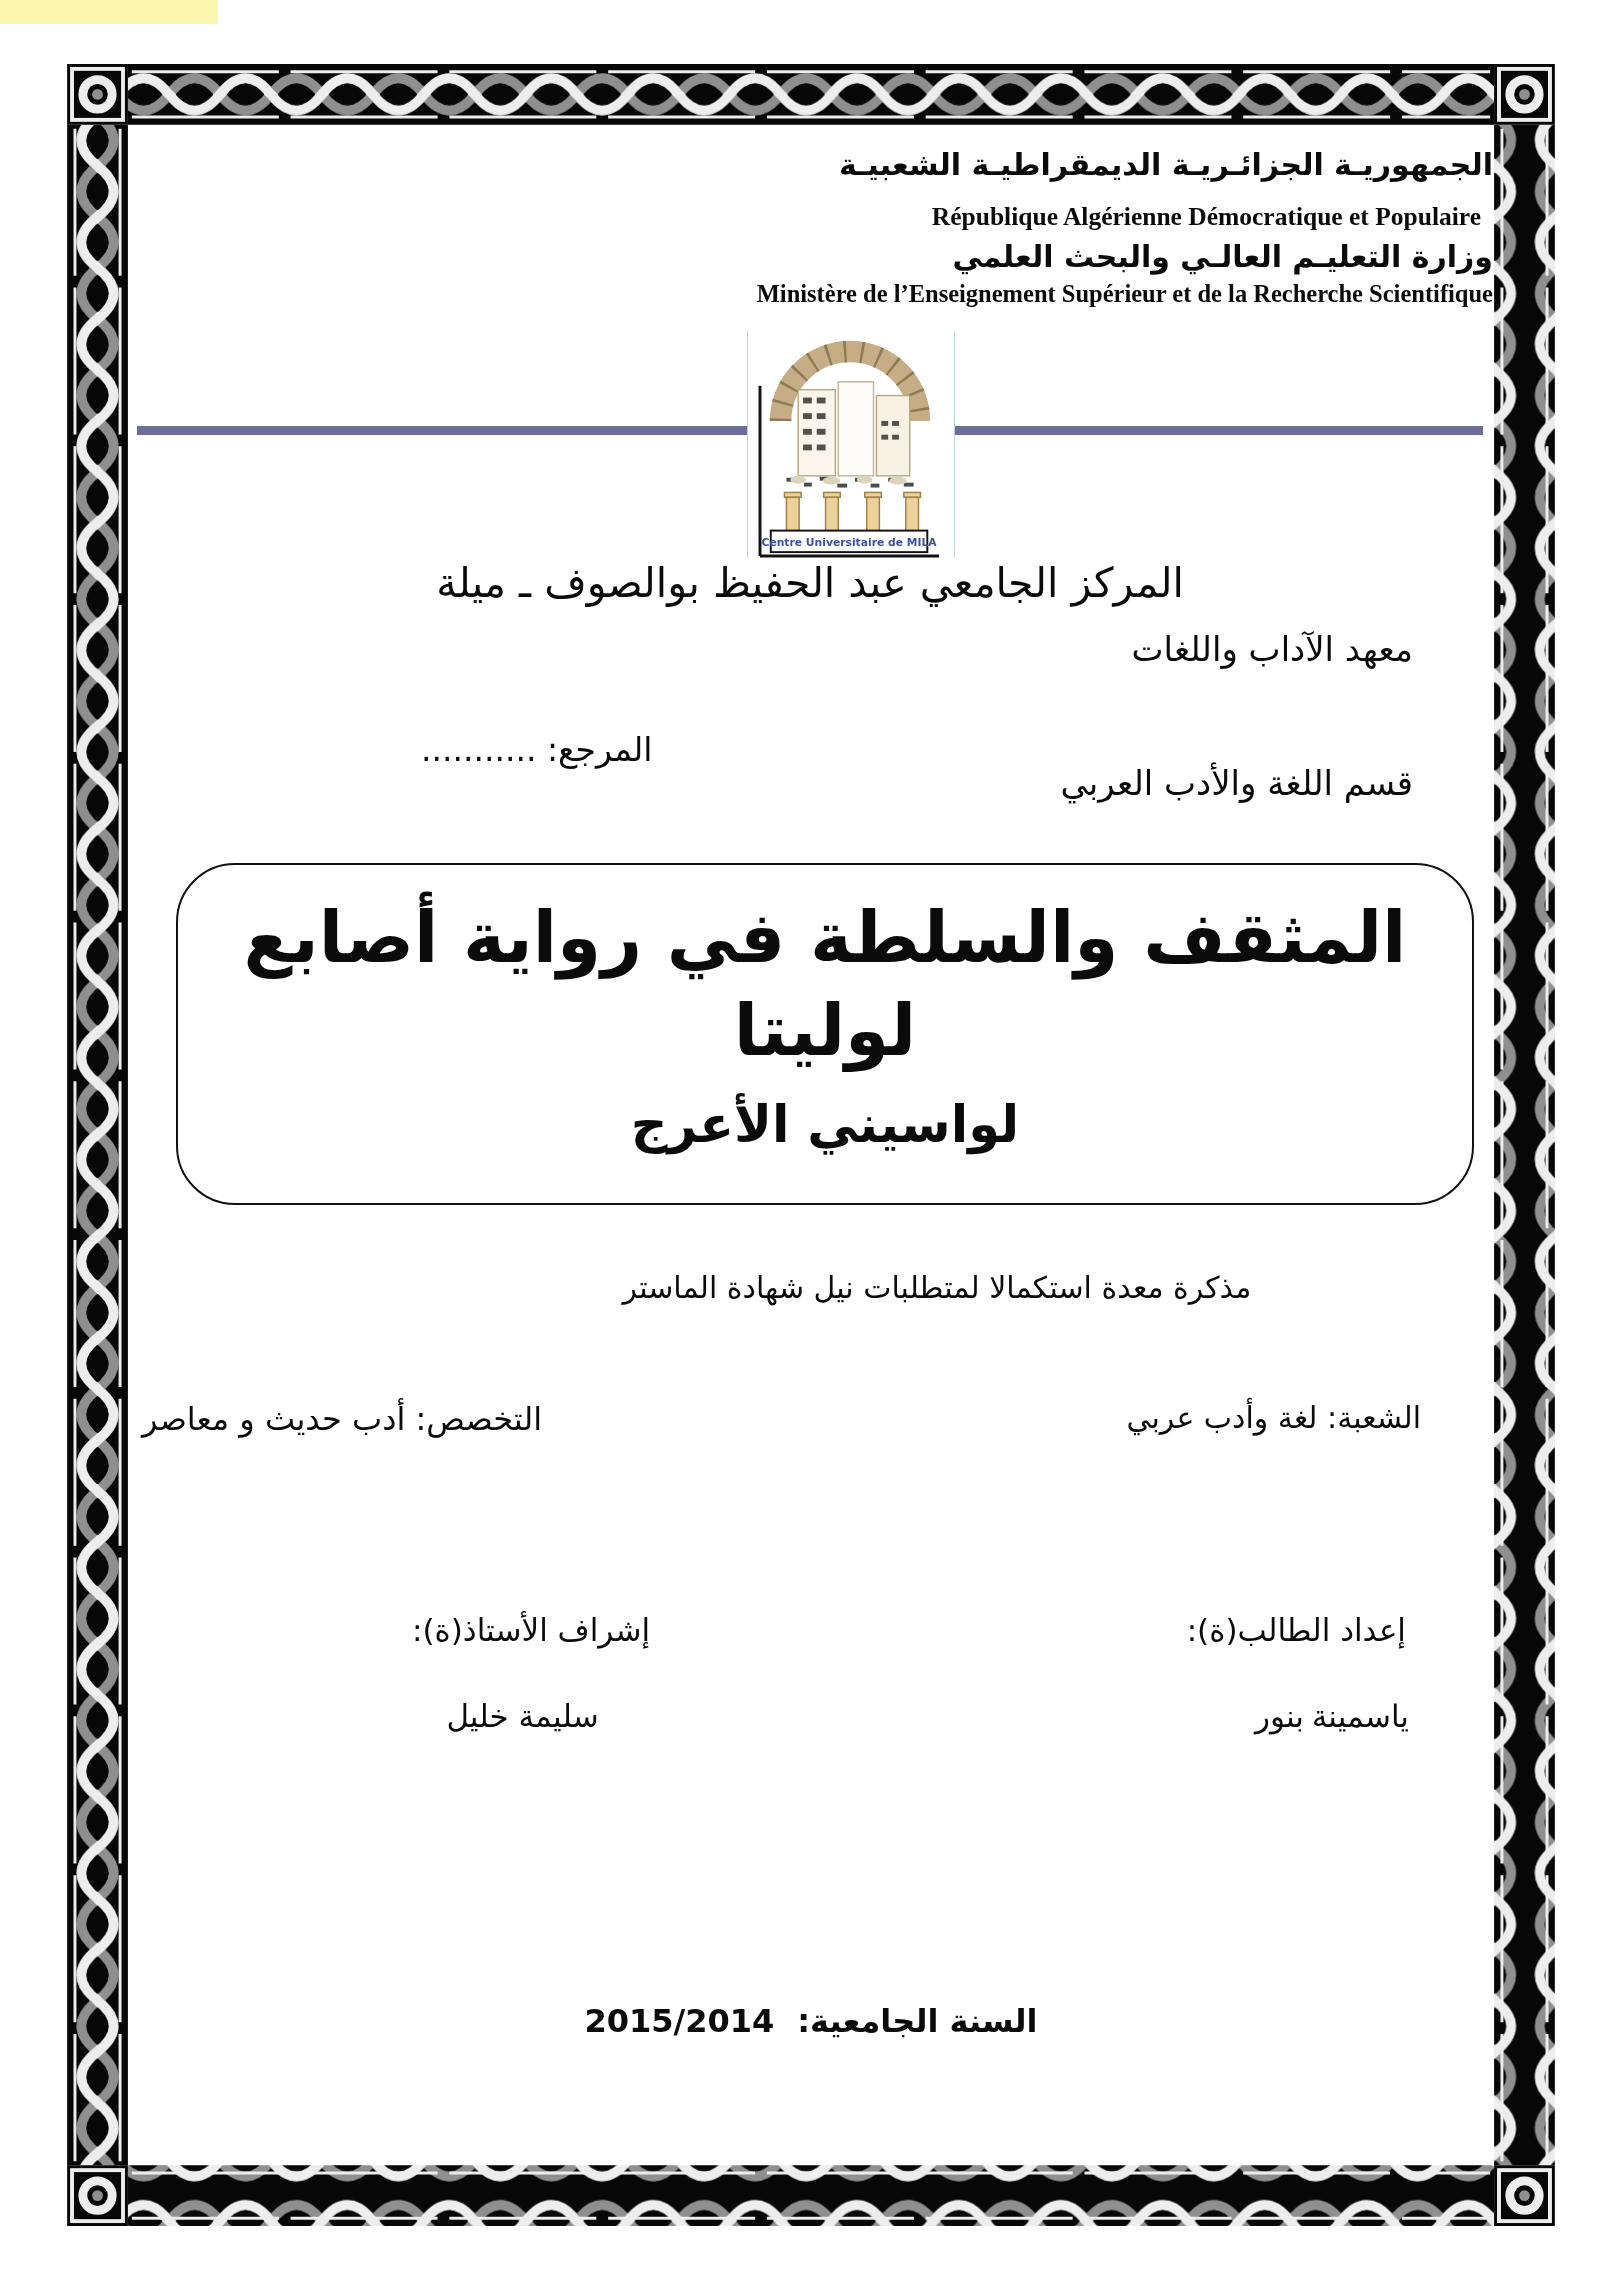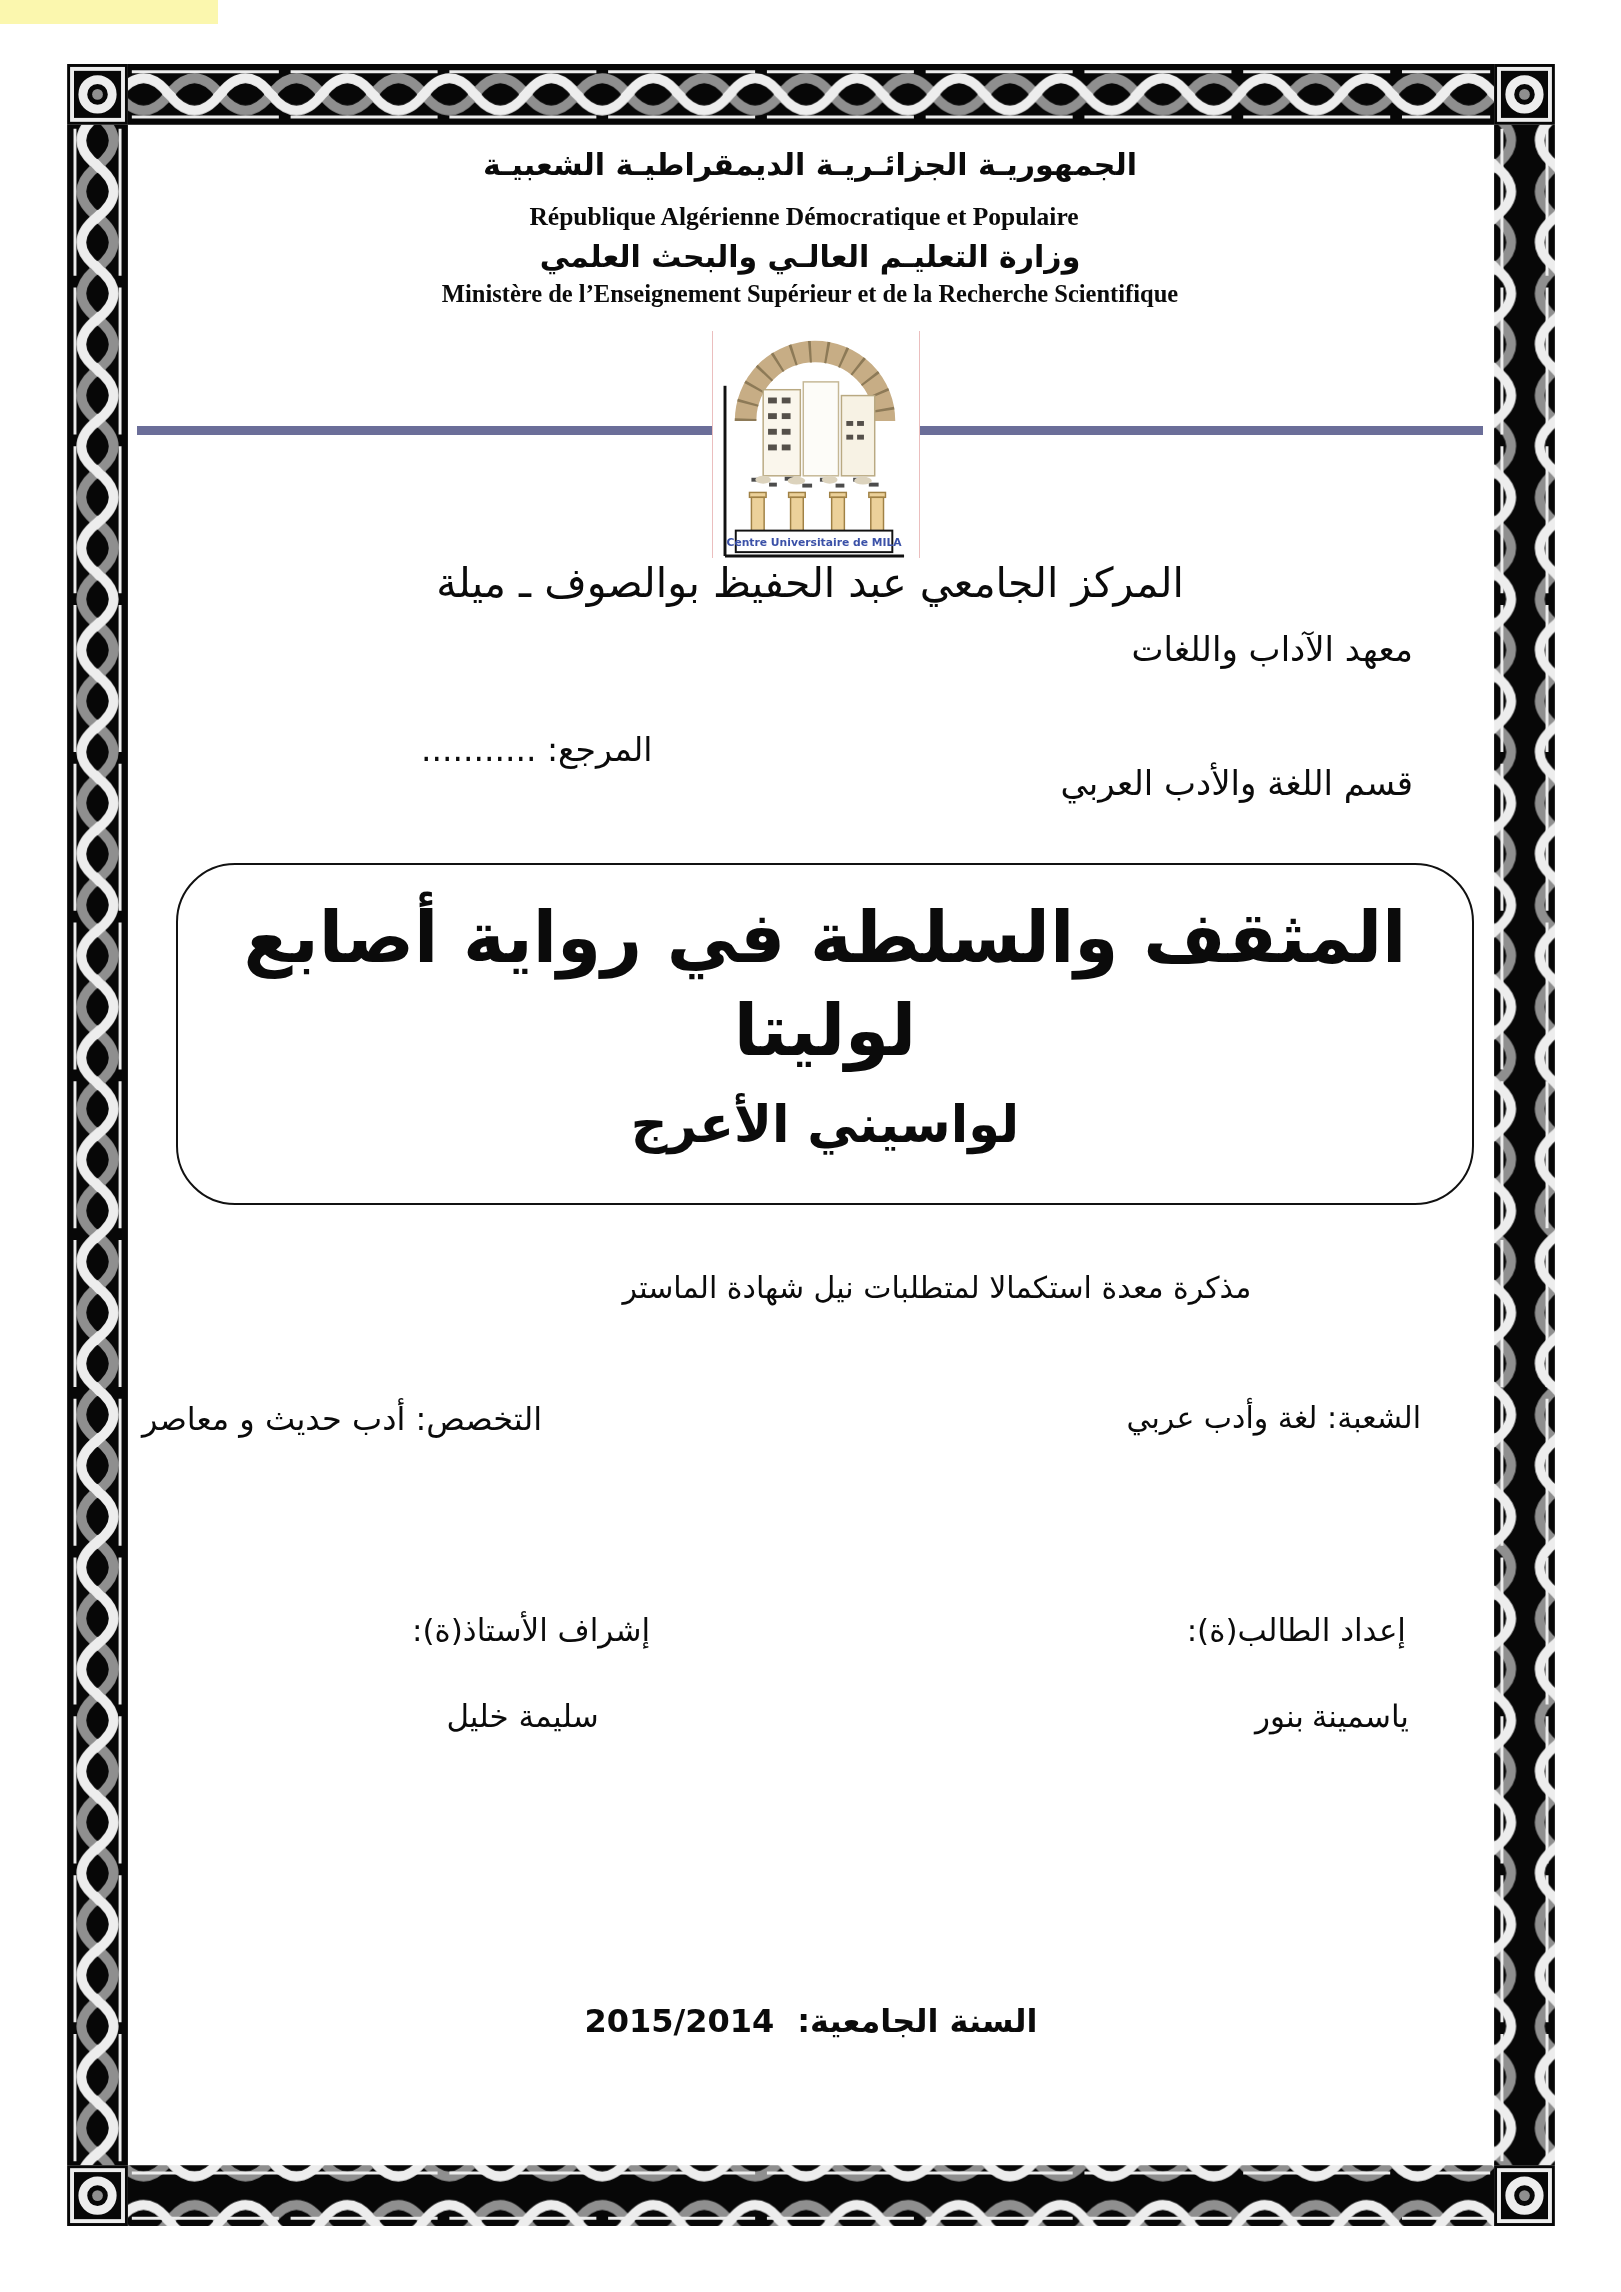--- a/index.html
+++ b/index.html
@@ -11,28 +11,28 @@
     font-family:"DejaVu Sans",sans-serif;
     color:#0b0b0b;
   }
   .ar{direction:rtl;unicode-bidi:embed;}
   .fr{font-family:"Liberation Serif",serif;font-weight:bold;}
 
   .scan-strip{position:absolute;left:0;top:0;width:218px;height:23.5px;background:#fbf7ae;}
 
   .frame{position:absolute;left:67px;top:64px;}
 
-  .header{position:absolute;top:145px;left:127px;width:1366px;text-align:center;}
+  .header{position:absolute;top:145px;left:127px;width:1366px;text-align:right;}
   .h-ar1{font-size:30px;font-weight:bold;margin:0 0 15.7px 0;line-height:1.35;}
   .h-fr1{font-size:25.5px;margin:0 12px 2px 0;line-height:1.25;}
   .h-ar2{font-size:30px;font-weight:bold;margin:0 0 0 0;line-height:1.45;}
   .h-fr2{font-size:24.5px;margin:0;line-height:1.25;}
 
   .divider{position:absolute;left:137px;top:426px;width:1346px;height:8.8px;background:#6b6e99;}
-  .logo-wrap{position:absolute;left:712px;top:331px;width:208px;height:227px;background:#b91c1c;}
+  .logo-wrap{position:absolute;left:747px;top:331px;width:208px;height:227px;background:#0f766e;}
 
   .center-name{position:absolute;top:557px;left:127px;width:1366px;text-align:center;font-size:41px;line-height:1.3;}
   .institute{position:absolute;top:629px;right:208px;font-size:34px;}
   .reference{position:absolute;top:694px;left:421px;font-size:33px;margin-top:36px;}
   .department{position:absolute;top:763px;right:208px;font-size:34px;}
 
   .title-box{
     position:absolute;left:176px;top:863px;width:1294px;height:338px;
     border:2.9px solid #111;border-radius:59px;text-align:center;
   }

